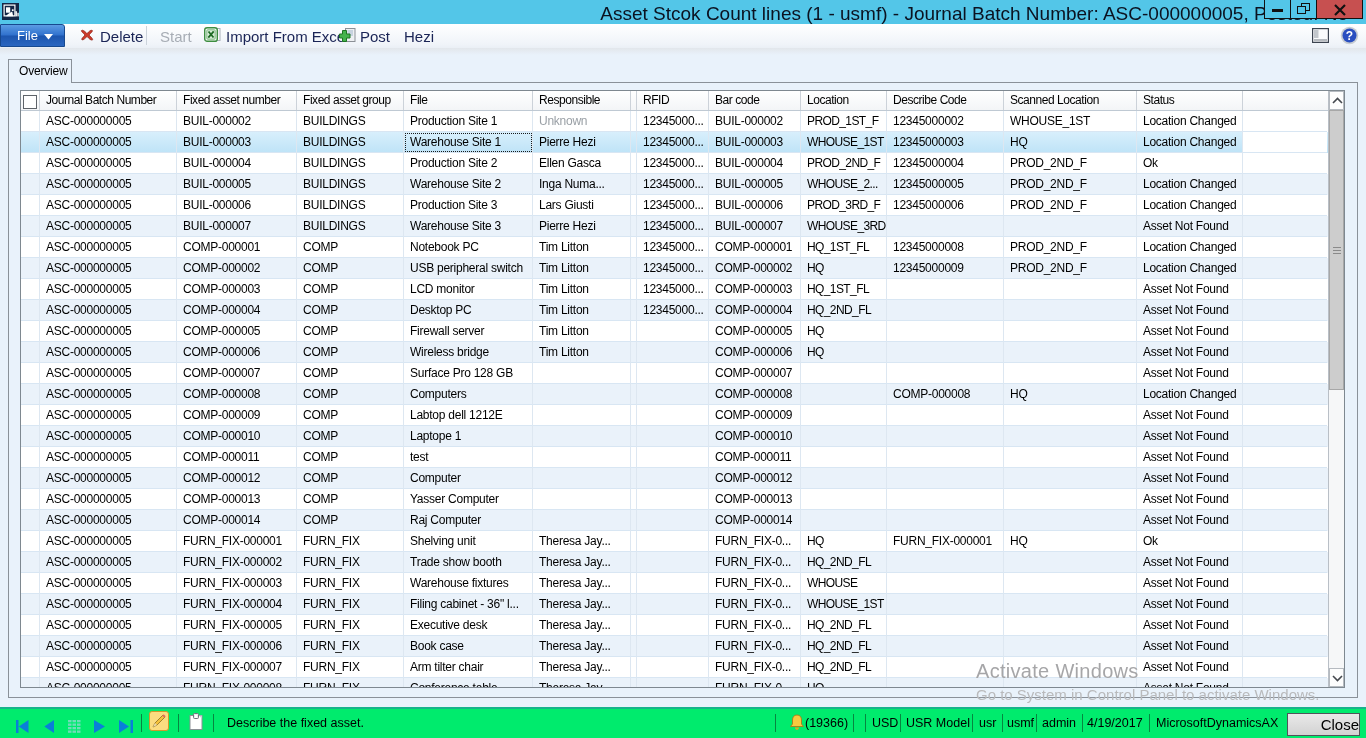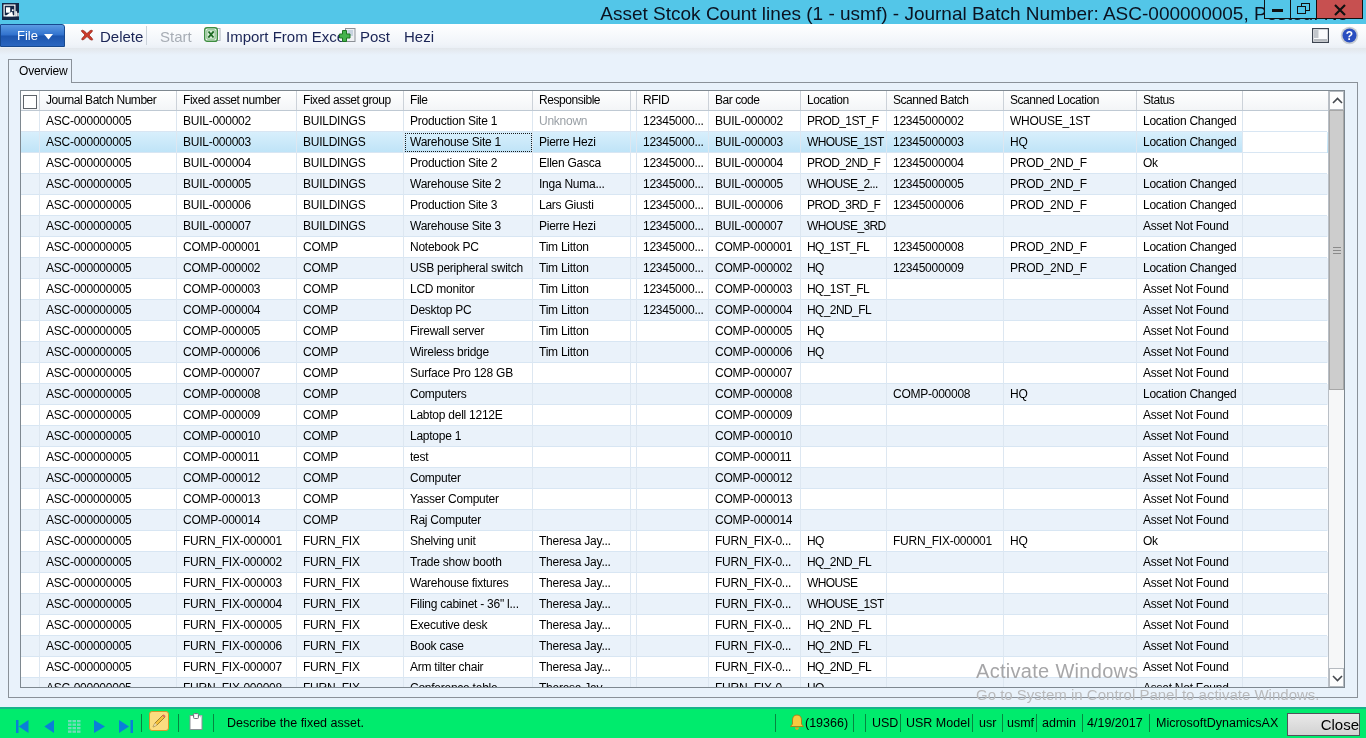--- a/index.html
+++ b/index.html
@@ -135,21 +135,21 @@
    <div class="c c0"></div>
         <div class="c c1">Journal Batch Number</div>
         <div class="c c2">Fixed asset number</div>
         <div class="c c3">Fixed asset group</div>
         <div class="c c4">File</div>
         <div class="c c5">Responsible</div>
         <div class="c cg"></div>
         <div class="c c6">RFID</div>
         <div class="c c7">Bar code</div>
         <div class="c c8">Location</div>
-        <div class="c c9">Scanned Batch</div>
+        <div class="c c9">Describe Code</div>
         <div class="c c10">Scanned Location</div>
         <div class="c c11">Status</div>
         <div class="c c12"></div>
   </div>
 <div class="r">
         <div class="c c0"></div>
         <div class="c c1">ASC-000000005</div>
         <div class="c c2">BUIL-000002</div>
         <div class="c c3">BUILDINGS</div>
         <div class="c c4">Production Site 1</div>

